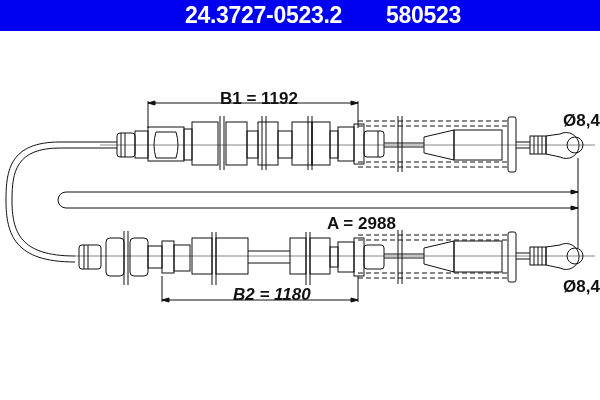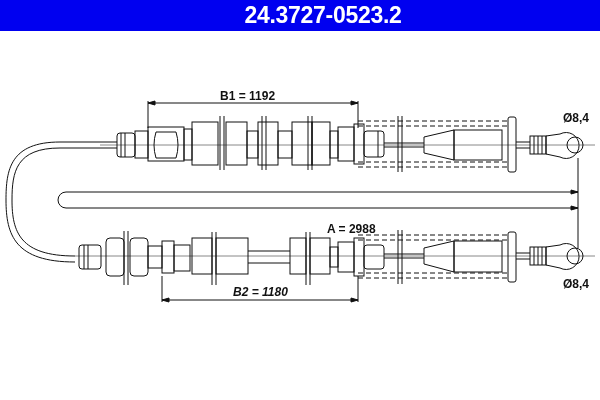--- a/index.html
+++ b/index.html
@@ -1,27 +1,28 @@
 <!DOCTYPE html>
 <html><head>
 <meta charset="utf-8">
 <style>
   html, body { margin:0; padding:0; background:#ffffff; }
   body { width:600px; height:400px; overflow:hidden; position:relative; font-family:"Liberation Sans", sans-serif; }
   .header { position:absolute; left:0; top:0; width:600px; height:31px; background:#0000f0; display:flex; justify-content:center; align-items:center; gap:44px; }
   .header span { color:#ffffff; font-weight:bold; font-size:23px; letter-spacing:-0.3px; line-height:31px; }
   .header .p1 { margin-left:46px; }
   svg { position:absolute; left:0; top:0; }
-  .lbl { position:absolute; font-family:"Liberation Sans", sans-serif; font-weight:bold; font-size:12px; color:#111; white-space:nowrap; }
+  .lbl { position:absolute; font-family:"Liberation Sans", sans-serif; font-weight:bold; font-size:17px; color:#111; white-space:nowrap; }
 </style>
 </head>
 <body>
 
 <div class="header">
   <span class="p1">24.3727-0523.2</span>
+  <span>580523</span>
 </div>
 
 <svg width="600" height="400" viewBox="0 0 600 400" xmlns="http://www.w3.org/2000/svg" fill="none" stroke="#111" stroke-width="1">
 
   <g>
     <line x1="148" y1="101" x2="148" y2="128"></line>
     <line x1="358" y1="101" x2="358" y2="128"></line>
     <line x1="148" y1="103" x2="358" y2="103"></line>
     <polygon points="148,103 155,101 155,105" fill="#111"></polygon>
     <polygon points="358,103 351,101 351,105" fill="#111"></polygon>
@@ -155,16 +156,16 @@
   <g>
     <line x1="162" y1="276" x2="162" y2="302"></line>
     <line x1="358" y1="276" x2="358" y2="302"></line>
     <line x1="162" y1="300" x2="358" y2="300"></line>
     <polygon points="162,300 169,298 169,302" fill="#111"></polygon>
     <polygon points="358,300 351,298 351,302" fill="#111"></polygon>
   </g>
 </svg>
 
 <div class="lbl" style="left:220px;top:89px;">B1 = 1192</div>
-<div class="lbl" style="left:327px;top:222px;">A = 2988</div>
+<div class="lbl" style="left:327px;top:214px;">A = 2988</div>
 <div class="lbl" style="left:233px;top:285px;font-style:italic;">B2 = 1180</div>
 <div class="lbl" style="left:563px;top:111px;">Ø8,4</div>
 <div class="lbl" style="left:563px;top:277px;">Ø8,4</div>
 
 </body></html>

